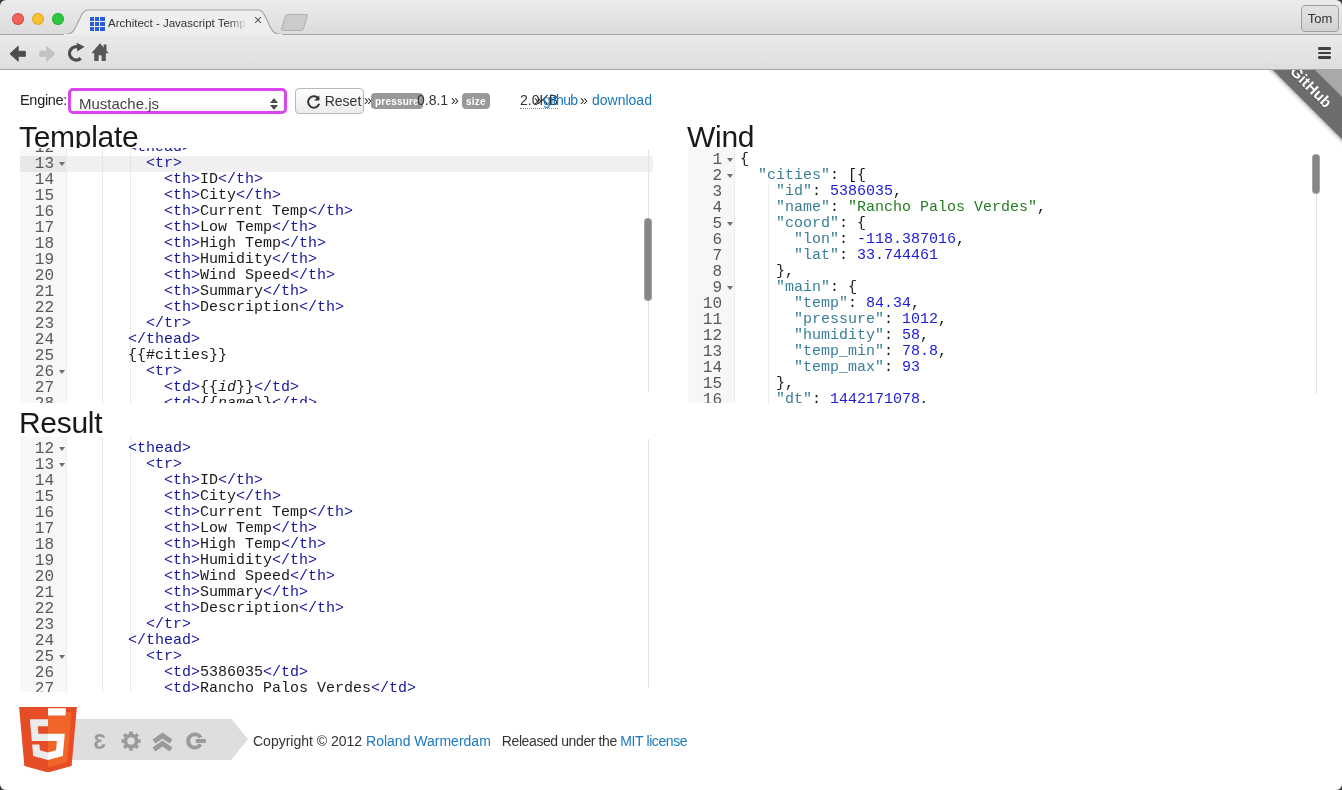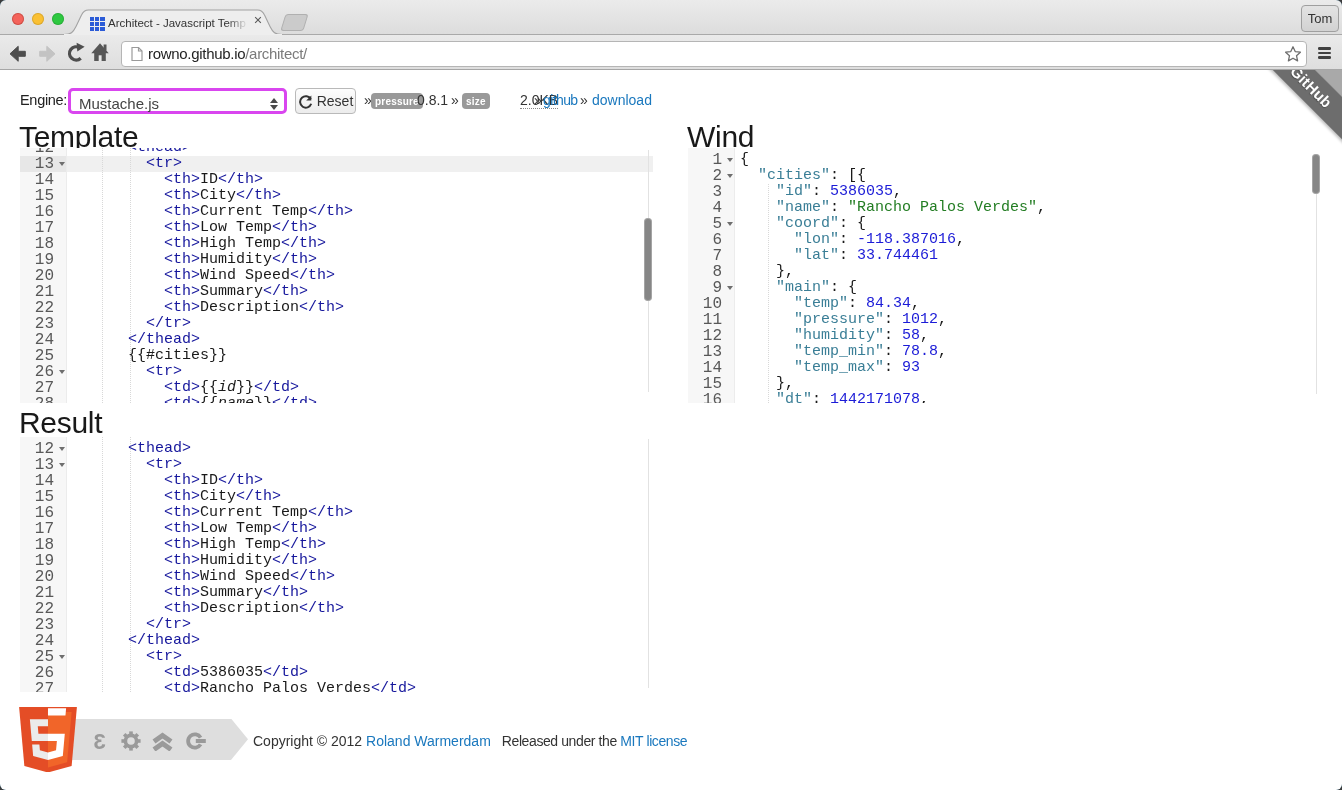--- a/index.html
+++ b/index.html
@@ -28,21 +28,21 @@
 .page{position:absolute;left:0;top:70px;width:1342px;height:720px;background:#fff;overflow:hidden}
 .h1{position:absolute;font-size:30px;font-weight:normal;color:#191919;letter-spacing:-.3px}
 
 .lbl{position:absolute;left:20px;top:21.5px;font-size:14.5px;color:#222;letter-spacing:-.3px}
 .sel{position:absolute;left:68px;top:18px;width:219px;height:26px;background:#fff;border:3px solid #d946ef;border-radius:5px;box-sizing:border-box}
 .sel span{position:absolute;left:8px;top:4px;font-size:15px;color:#444}
 .selarr{position:absolute;right:5px;top:5px;width:9px;height:16px}
 .selarr:before,.selarr:after{content:"";position:absolute;left:0;border-left:4px solid transparent;border-right:4px solid transparent}
 .selarr:before{top:2px;border-bottom:5.5px solid #4a4a4a}
 .selarr:after{bottom:2px;border-top:5.5px solid #4a4a4a}
-.rst{position:absolute;left:295px;top:18px;width:59px;height:24px;background:linear-gradient(#fdfdfd,#ececec);border:1px solid #b9b9b9;border-radius:4px;font-size:14px;color:#333;text-align:center;line-height:24px;padding-left:0}
+.rst{position:absolute;left:295px;top:18px;width:59px;height:24px;background:linear-gradient(#fdfdfd,#ececec);border:1px solid #b9b9b9;border-radius:4px;font-size:14px;color:#333;text-align:center;line-height:24px;padding-left:8px}
 .meta{position:absolute;left:0;top:22px;font-size:14px;color:#333}
 .meta span.it{position:absolute;top:0;white-space:nowrap}
 .badge{background:#999;color:#fff!important;font-size:10px;font-weight:bold;padding:3px 4px 2px;border-radius:4px;letter-spacing:.2px;top:1px!important}
 .meta a{color:#1a78be;text-decoration:none;position:absolute}
 .kb{border-bottom:1px dotted #888;padding-bottom:0px}
 
 .corner{position:absolute;right:0;top:0;width:95px;height:95px;overflow:hidden}
 .wedge{position:absolute;left:-3px;top:-31px;width:200px;height:50px;background:#a9a9a9;border-bottom:2px solid #f3f3f3;transform:rotate(45deg)}
 .band{position:absolute;left:-12px;top:6.8px;width:162px;height:30px;background:#6d6d6d;transform:rotate(45deg);color:#fff;font-size:15px;font-weight:bold;text-align:center;line-height:30px;letter-spacing:.3px;padding-right:14px;box-sizing:border-box;text-shadow:0 1px 1px rgba(0,0,0,.3);box-shadow:0 2px 3px rgba(0,0,0,.25)}
 
@@ -105,30 +105,20 @@
       <path fill="#c3c3c3" stroke="#c3c3c3" stroke-width="1" stroke-linejoin="round" d="M55,19.8 L46.8,12.3 L46.8,17.3 L39.7,17.3 L39.7,22.3 L46.8,22.3 L46.8,27.3 Z"></path>
       <path d="M79.8,13.9 A6.6,6.6 0 1 0 80.7,24.2" stroke="#4e4e4e" stroke-width="3.3" fill="none"></path>
       <path fill="#4e4e4e" d="M76.6,8.7 L84.6,12.8 L77.3,17.4 Z"></path>
       <g fill="#575757">
         <path d="M100,9.2 L91.3,19.2 L108.7,19.2 Z"></path>
         <rect x="103.6" y="10.5" width="2.9" height="6"></rect>
         <rect x="94.2" y="17.5" width="11.6" height="9.5"></rect>
         <rect x="98.7" y="21.3" width="2.9" height="5.7" fill="#e7e7e7"></rect>
       </g>
     </svg>
-    <div class="urlbar">
-      <svg style="position:absolute;left:7px;top:4px" width="16" height="16" viewBox="0 0 16 16">
-        <path d="M3,1.5 L9.5,1.5 L13,5 L13,14.5 L3,14.5 Z" fill="#fff" stroke="#9a9a9a" stroke-width="1.2"></path>
-        <path d="M9.5,1.5 L9.5,5 L13,5" fill="none" stroke="#9a9a9a" stroke-width="1.2"></path>
-      </svg>
-      <div class="urltxt">rowno.github.io<span style="color:#7b7b7b">/architect/</span></div>
-      <svg style="position:absolute;left:1162px;top:3px" width="18" height="18" viewBox="0 0 18 18">
-        <path d="M9,1.8 L11.2,6.6 L16.4,7.2 L12.5,10.7 L13.6,15.9 L9,13.2 L4.4,15.9 L5.5,10.7 L1.6,7.2 L6.8,6.6 Z" fill="none" stroke="#6f6f6f" stroke-width="1.3" stroke-linejoin="round"></path>
-      </svg>
-    </div>
     <div style="position:absolute;left:1318px;top:12px;width:12.5px;height:12px">
       <div style="position:absolute;top:0;width:12.5px;height:2.5px;background:#414141;border-radius:1.2px"></div>
       <div style="position:absolute;top:4.7px;width:12.5px;height:2.5px;background:#414141;border-radius:1.2px"></div>
       <div style="position:absolute;top:9.4px;width:12.5px;height:2.5px;background:#414141;border-radius:1.2px"></div>
     </div>
   </div>
   <div class="page">
     <div class="corner">
         <div class="wedge"></div>
         <div class="band">GitHub</div>

